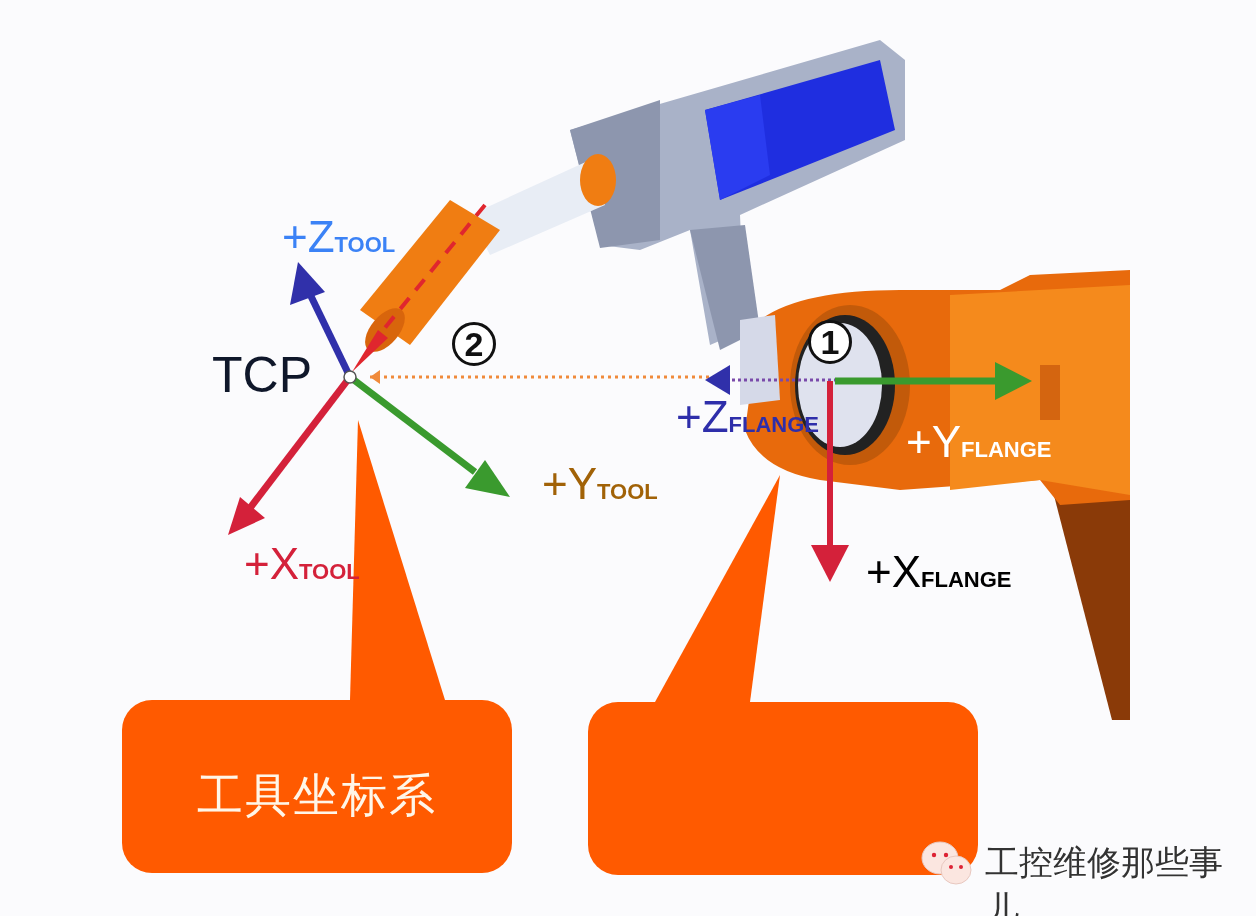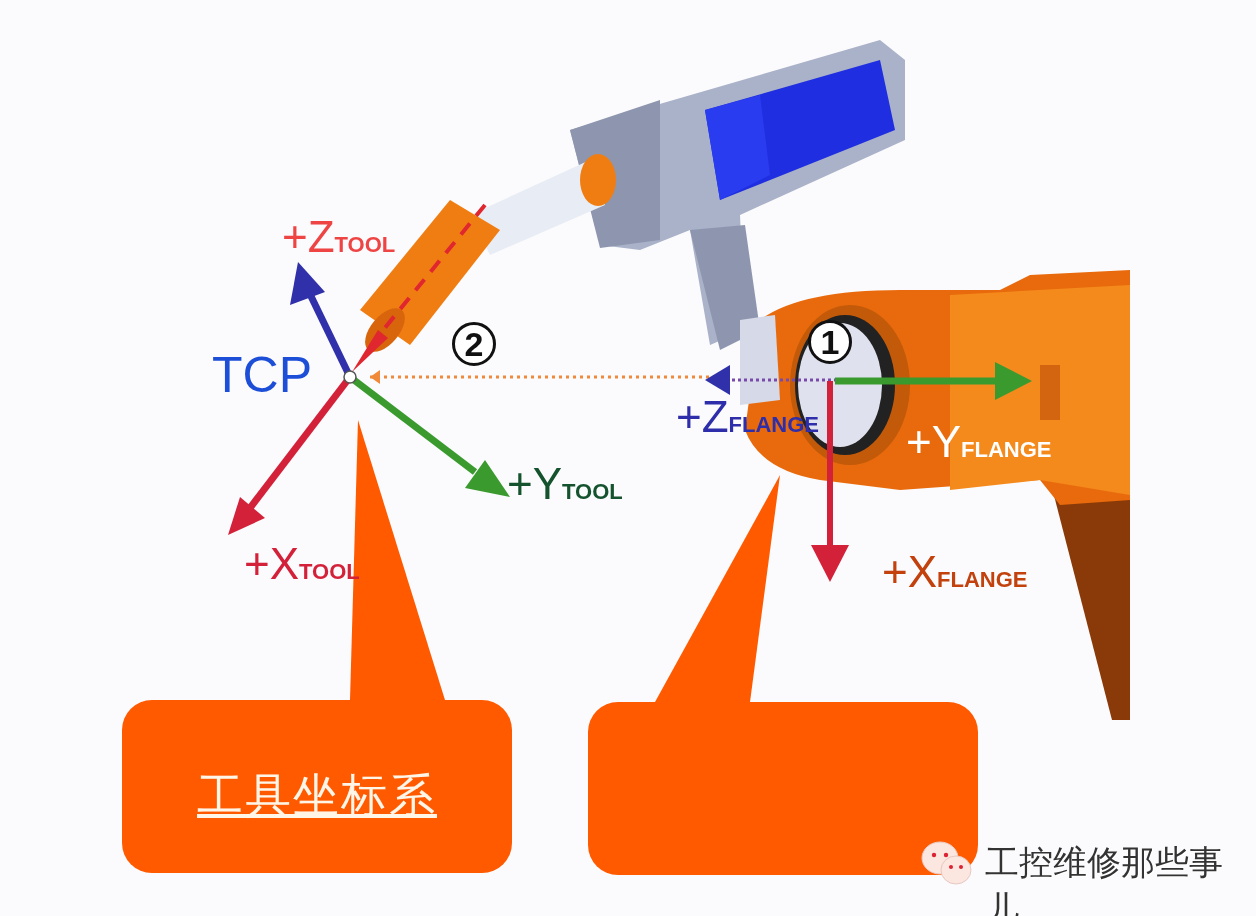--- a/index.html
+++ b/index.html
@@ -1,22 +1,22 @@
 <!DOCTYPE html>
 <html><head>
 <meta charset="utf-8">
 <style>
   html,body{margin:0;padding:0;background:#fbfbfd;}
   .stage{position:relative;width:1256px;height:916px;overflow:hidden;background:#fbfbfd;font-family:"Liberation Sans","DejaVu Sans",sans-serif;}
   svg.art{position:absolute;left:0;top:0;}
   .lbl{position:absolute;white-space:nowrap;line-height:1;}
   .big{font-size:44px;}
   .sub{font-size:22px;font-weight:bold;}
-  .tcp{font-size:50px;color:#1d4ed8;}
-  .callout-text{position:absolute;color:#fff6e8;font-family:"DejaVu Serif","Liberation Serif",serif;font-size:46px;letter-spacing:2px;text-align:center;text-decoration:underline;}
+  .tcp{font-size:50px;color:#0f172a;}
+  .callout-text{position:absolute;color:#fff6e8;font-family:"DejaVu Serif","Liberation Serif",serif;font-size:46px;letter-spacing:2px;text-align:center;}
   .badge{position:absolute;width:44px;height:44px;border:3px solid #111;border-radius:50%;background:#fff;color:#111;font-size:34px;font-weight:bold;display:flex;align-items:center;justify-content:center;box-sizing:border-box;}
   .watermark{position:absolute;left:985px;top:840px;font-size:34px;color:#333;font-family:"DejaVu Sans","Liberation Sans",sans-serif;text-shadow:1px 1px 0 #fff;}
   .wm-icon{position:absolute;left:918px;top:838px;width:60px;height:50px;}
 </style>
 </head>
 <body>
 
 <div class="stage">
 
   <svg class="art" width="1256" height="916" viewBox="0 0 1256 916">
@@ -80,37 +80,37 @@
       <rect x="122" y="700" width="390" height="173" rx="30" fill="#ff5a00"></rect>
     </g>
     <g>
       <path d="M780,475 L750,702 L655,702 Z" fill="#ff5a00"></path>
       <rect x="588" y="702" width="390" height="173" rx="30" fill="#ff5a00"></rect>
     </g>
   </svg>
 
   <div class="lbl tcp" style="left:212px;top:350px;">TCP</div>
 
-  <div class="lbl" style="left:282px;top:215px;color:#ef4444;">
+  <div class="lbl" style="left:282px;top:215px;color:#3b82f6;">
     <span class="big">+Z</span><span class="sub">TOOL</span>
   </div>
-  <div class="lbl" style="left:507px;top:462px;color:#14532d;">
+  <div class="lbl" style="left:542px;top:462px;color:#a16207;">
     <span class="big">+Y</span><span class="sub">TOOL</span>
   </div>
   <div class="lbl" style="left:244px;top:542px;color:#d4213a;">
     <span class="big">+X</span><span class="sub">TOOL</span>
   </div>
 
   <div class="lbl" style="left:676px;top:395px;color:#2e2eaa;">
     <span class="big">+Z</span><span class="sub">FLANGE</span>
   </div>
   <div class="lbl" style="left:906px;top:420px;color:#ffffff;">
     <span class="big">+Y</span><span class="sub">FLANGE</span>
   </div>
-  <div class="lbl" style="left:866px;top:550px;color:#c2410c;margin-left:16px;">
+  <div class="lbl" style="left:866px;top:550px;color:#000000;">
     <span class="big">+X</span><span class="sub">FLANGE</span>
   </div>
 
   <div class="badge" style="left:452px;top:322px;">2</div>
   <div class="badge" style="left:808px;top:320px;">1</div>
 
   <div class="callout-text" style="left:122px;top:765px;width:390px;">工具坐标系</div>
 
   <svg class="wm-icon" viewBox="0 0 60 50">
     <ellipse cx="22" cy="20" rx="18" ry="16" fill="#fbe6e0" stroke="#e8c8c0"></ellipse>

